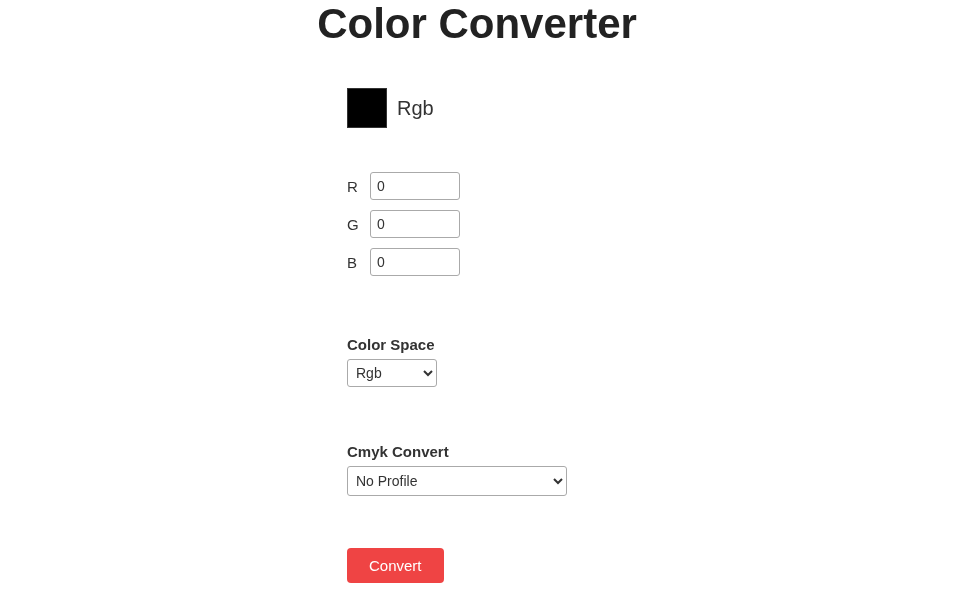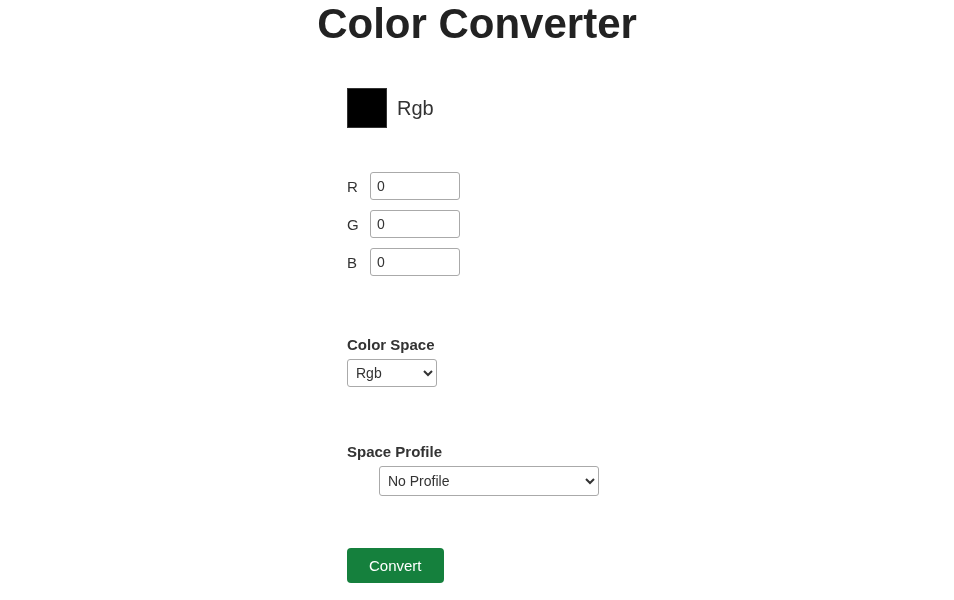--- a/index.html
+++ b/index.html
@@ -122,25 +122,24 @@
     .select-large {
       width: 220px;
       height: 30px;
       border: 1px solid #aaa;
       border-radius: 3px;
       padding: 2px 4px;
       font-size: 14px;
       color: #333;
       background: #fff;
       cursor: pointer;
-      margin-left: 32px;
     }
 
     .convert-button {
-      background-color: #15803d;
+      background-color: #ef4444;
       color: #ffffff;
       border: none;
       border-radius: 4px;
       padding: 9px 22px;
       font-size: 15px;
       cursor: pointer;
       font-weight: normal;
     }
   </style>
 </head>
@@ -180,21 +179,21 @@
       <div class="section-label">Color Space</div>
       <select class="select-small">
         <option value="Rgb">Rgb</option>
         <option value="Cmyk">Cmyk</option>
         <option value="Hsv">Hsv</option>
         <option value="Hsl">Hsl</option>
       </select>
     </div>
 
     <div class="cmyk-profile-section">
-      <div class="section-label">Space Profile</div>
+      <div class="section-label">Cmyk Convert</div>
       <select class="select-large">
         <option value="No Profile">No Profile</option>
       </select>
     </div>
 
     <button class="convert-button">Convert</button>
 
   </div>
 
 </div>

